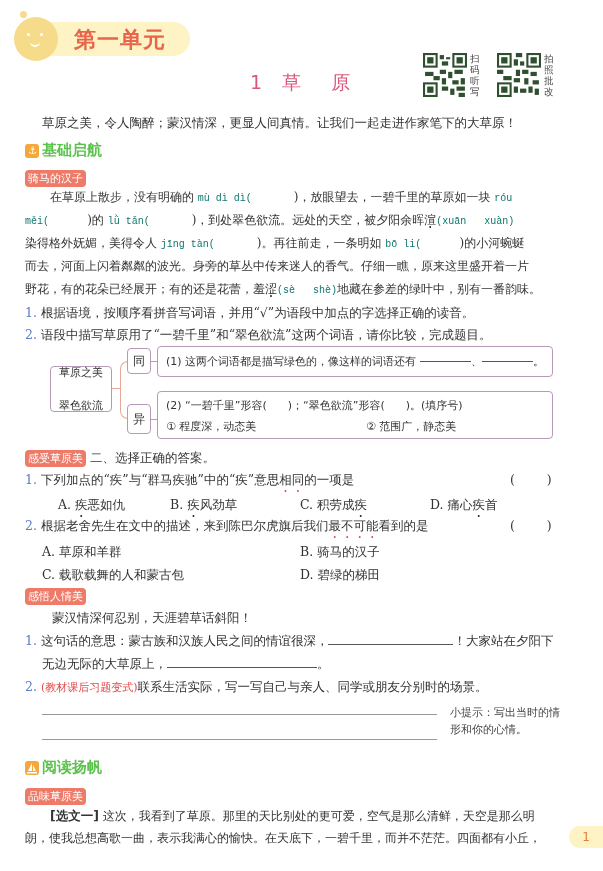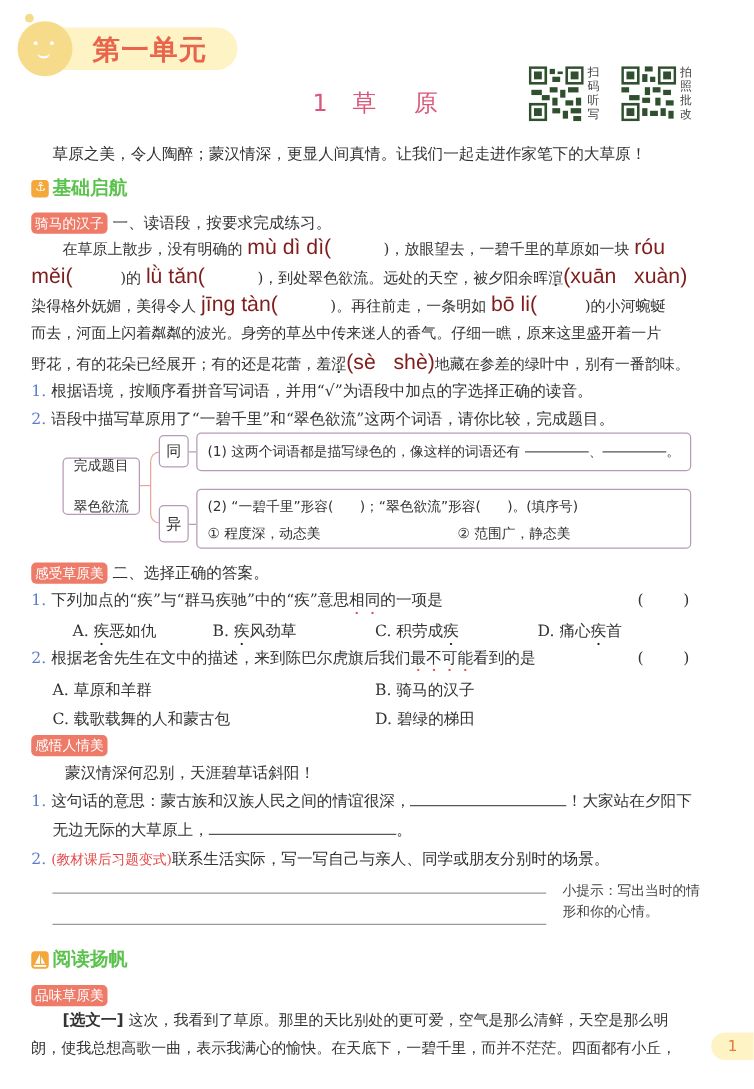--- a/index.html
+++ b/index.html
@@ -1,19 +1,19 @@
 <!DOCTYPE html>
 <html><head>
 <meta charset="utf-8">
 <style>
   * { box-sizing: border-box; margin: 0; padding: 0; }
   html, body { width: 603px; height: 871px; background: #ffffff; overflow: hidden; }
   body { position: relative; font-family: "DejaVu Sans", "Liberation Sans", sans-serif; color: #333; font-size: 12.5px; }
   .abs { position: absolute; }
-  .pinyin { font-family: Liberation Sans, sans-serif; font-size: 17px; color: #7f1d1d; }
+  .pinyin { font-family: Liberation Mono, monospace; font-size: 10px; color: #0f766e; }
 
   
   .unit-banner { left: 20px; top: 22px; width: 170px; height: 34px; background: #fdf3c4; border-radius: 17px; }
   .unit-mascot { left: 14px; top: 17px; width: 44px; height: 44px; border-radius: 50%; background: #f6dc8a; }
   .unit-mascot .antenna { position: absolute; left: 6px; top: -6px; width: 7px; height: 7px; border-radius: 50%; background: #f6dc8a; }
   .unit-mascot .eye { position: absolute; width: 3px; height: 3px; border-radius: 50%; background: #fff; }
   .unit-mascot .smile { position: absolute; left: 16px; top: 25px; width: 10px; height: 5px; border-bottom: 2px solid #fff; border-radius: 0 0 6px 6px; }
   .unit-title { left: 74px; top: 25px; font-size: 22px; color: #e8644a; font-family: "DejaVu Serif", serif; letter-spacing: 1px; font-weight: bold; }
 
   .lesson-title { left: 250px; top: 70px; font-size: 19px; color: #d8577a; letter-spacing: 12px; font-family: "DejaVu Sans", sans-serif; }
@@ -144,21 +144,20 @@
 
 <div class="abs" style="left:25px;top:141px;display:flex;align-items:center;gap:3px;">
   <span class="section-icon" style="position:relative;">
     <span style="position:absolute;left:3px;top:1px;color:#fff;font-size:10px;line-height:12px;">⚓</span>
   </span>
   <span class="section-head">基础启航</span>
 </div>
 
 <div class="abs" style="left:25px;top:170px;display:flex;align-items:center;gap:4px;">
   <span class="tag">骑马的汉子</span>
-  <span class="task-title">一、读语段，按要求完成练习。</span>
 </div>
 
 <div class="abs para" style="left:50px;top:186px;">
   <span>在草原上散步，没有明确的 </span><span class="pinyin">mù dì dì(</span><span style="white-space:pre">           )，放眼望去，一碧千里的草原如一块 </span><span class="pinyin">róu</span>
 </div>
 <div class="abs para" style="left:25px;top:209px;">
   <span class="pinyin">měi(</span><span style="white-space:pre">          )的 </span><span class="pinyin">lǜ tǎn(</span><span style="white-space:pre">           )，到处翠色欲流。远处的天空，被夕阳余晖</span><span class="dot">渲</span><span class="pinyin" style="white-space:pre">(xuān   xuàn)</span>
 </div>
 <div class="abs para" style="left:25px;top:232px;">
   <span>染得格外妩媚，美得令人 </span><span class="pinyin">jīng tàn(</span><span style="white-space:pre">           )。再往前走，一条明如 </span><span class="pinyin">bō li(</span><span style="white-space:pre">          )的小河蜿蜒</span>
@@ -171,21 +170,21 @@
 </div>
 
 <div class="abs q-text" style="left:25px;top:305px;">
   <span class="num">1.</span> <span>根据语境，按顺序看拼音写词语，并用“√”为语段中加点的字选择正确的读音。</span>
 </div>
 <div class="abs q-text" style="left:25px;top:327px;">
   <span class="num">2.</span> <span>语段中描写草原用了“一碧千里”和“翠色欲流”这两个词语，请你比较，完成题目。</span>
 </div>
 
 <div class="abs dbox" style="left:50px;top:366px;width:62px;height:46px;display:flex;flex-direction:column;align-items:center;justify-content:center;">
-  <div class="dtext">完成题目</div>
+  <div class="dtext">草原之美</div>
   <div class="dtext" style="margin-top:18px;">翠色欲流</div>
 </div>
 <div class="abs" style="left:112px;top:388px;width:8px;height:1px;background:#e9a79a;"></div>
 <div class="abs connector" style="left:120px;top:361px;width:8px;height:58px;"></div>
 <div class="abs dbox" style="left:127px;top:348px;width:24px;height:26px;display:flex;align-items:center;justify-content:center;">
   <span class="dtext" style="font-size:12px;">同</span>
 </div>
 <div class="abs dbox" style="left:127px;top:404px;width:24px;height:30px;display:flex;align-items:center;justify-content:center;">
   <span class="dtext" style="font-size:12px;">异</span>
 </div>

